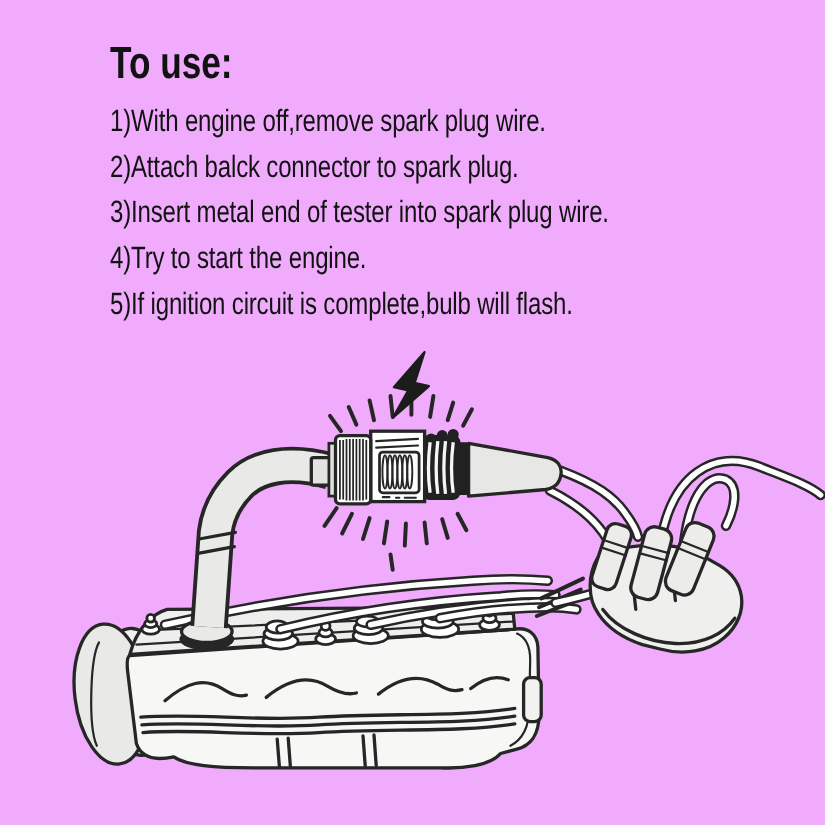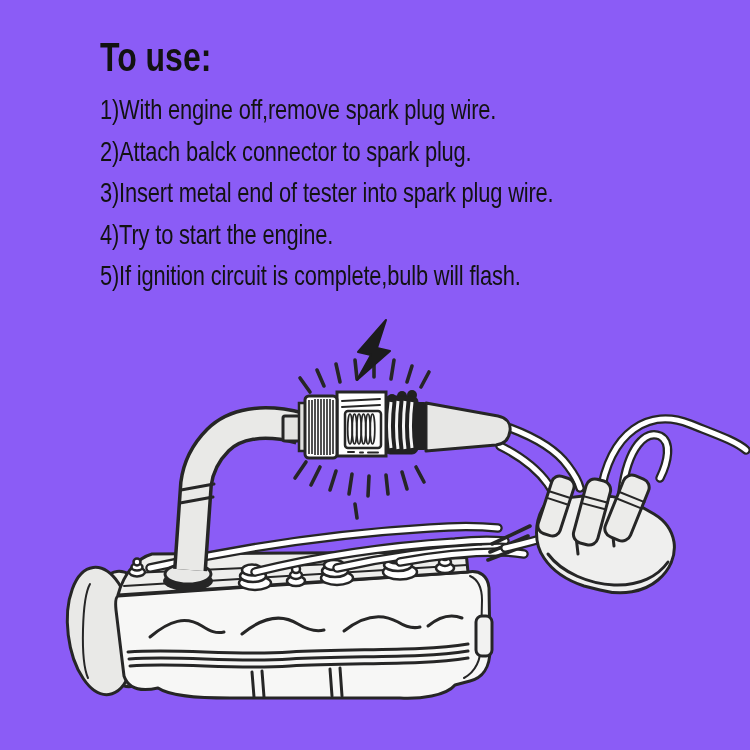--- a/index.html
+++ b/index.html
@@ -1,17 +1,17 @@
 <!DOCTYPE html>
 <html><head>
 <meta charset="utf-8">
 <style>
   html,body { margin:0; padding:0; background:#ffffff; }
   .page {
-    position:relative; width:750px; height:750px; background:#8b5cf6;
+    position:relative; width:750px; height:750px; background:#f0abfc;
     font-family:"Liberation Sans", sans-serif; overflow:hidden;
   }
   .text-block { position:absolute; left:100px; top:36px; color:#121212; }
   .title {
     font-size:41px; font-weight:600; line-height:1.05; letter-spacing:0;
     transform:scaleX(0.78); transform-origin:left top; white-space:nowrap;
     margin:0 0 10px 0;
   }
   .steps { margin-top:8px; }
   .step {

